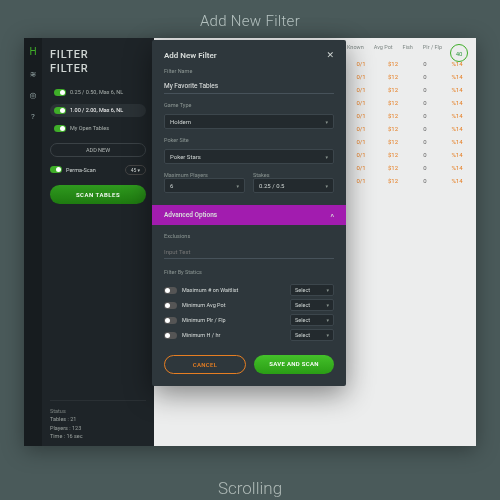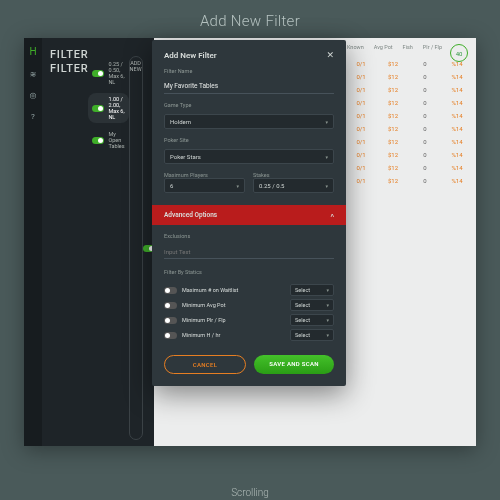--- a/index.html
+++ b/index.html
@@ -4,21 +4,21 @@
 <style>
   * { box-sizing: border-box; margin: 0; padding: 0; font-family: -apple-system, "Segoe UI", Roboto, sans-serif; }
   body { width: 500px; height: 500px; background: #4a5a5a; overflow: hidden; position: relative; }
   .page-title { color: #b8c5c3; font-size: 15px; font-weight: 300; text-align: center; padding: 12px 0 8px; letter-spacing: 0.3px;}
   .app { position: absolute; top: 38px; left: 24px; width: 452px; height: 408px; background: #f0f0f0; box-shadow: 0 4px 20px rgba(0,0,0,.35); display: flex; overflow: hidden; }
   
   .strip { width: 18px; background: #171c1f; display: flex; flex-direction: column; align-items: center; gap: 12px; padding-top: 8px; }
   .strip .logo { width: 12px; height: 12px; color: #3fae29; font-size: 10px; line-height: 12px; text-align:center; }
   .strip .ic { color: #9aa; font-size: 8px; }
   
-  .sidebar { width: 112px; background: #1e2428; color: #cfd5d3; display:flex; flex-direction:row; padding: 10px 8px 6px; position: relative; }
+  .sidebar { width: 112px; background: #1e2428; color: #cfd5d3; display:flex; flex-direction:column; padding: 10px 8px 6px; position: relative; }
   .sidebar h2 { font-size: 11px; font-weight: 500; letter-spacing: .8px; line-height: 1.25;}
   .filters { margin-top: 10px; display:flex; flex-direction:column; gap:5px; }
   .frow { display:flex; align-items:center; gap:4px; font-size: 5.5px; color:#a9b0ad; padding: 3px 4px; border-radius: 8px; }
   .frow.active { background: #2b3236; color:#fff; }
   .tog { width: 12px; height: 7px; background:#3fae29; border-radius: 4px; position:relative; flex:none;}
   .tog::after{content:"";position:absolute;right:1px;top:1px;width:5px;height:5px;background:#fff;border-radius:50%;}
   .tog.off{background:#555}.tog.off::after{left:1px;right:auto}
   .sidebar .addnew { margin-top: 8px; border:1px solid #3b4246; border-radius: 9px; font-size:5.5px; text-align:center; padding:3px 0; color:#aeb4b2;}
   .permarow { display:flex; align-items:center; gap:4px; margin-top:8px; font-size:5.5px;}
   .rangepill{border:1px solid #444;border-radius:7px;font-size:5px;padding:1px 5px;margin-left:auto}
@@ -37,32 +37,32 @@
   .modal { position:absolute; left:152px; top:40px; width:194px; background:#2e373c; color:#d9dedc; border-radius:2px; box-shadow:0 8px 28px rgba(0,0,0,.45); padding:10px 12px 12px; display:flex; flex-direction:column; gap:6px; z-index:5;}
   .mhdr{display:flex;align-items:center;justify-content:space-between;}
   .mhdr h3{font-size:8px;font-weight:600}
   .mhdr .x{font-size:9px;color:#cfd5d3;cursor:pointer}
   .mlbl{font-size:5.5px;color:#8c9693;margin-top:2px}
   .minput{background:transparent;border:none;border-bottom:1px solid #47525a;color:#e8ebe9;font-size:6.5px;padding:2px 0 3px;width:100%}
   .msel{background:#232a2e;border:1px solid #3c464c;border-radius:2px;color:#cfd5d3;font-size:6px;padding:3px 5px;display:flex;justify-content:space-between;align-items:center}
   .msel .chev{font-size:5px;color:#8a9490}
   .row2{display:flex;gap:8px}
   .row2>div{flex:1}
-  .advhdr{background:#b91c1c;margin:6px -12px 0;padding:6px 12px;display:flex;justify-content:space-between;align-items:center;font-size:6.5px;font-weight:600}
+  .advhdr{background:#a21caf;margin:6px -12px 0;padding:6px 12px;display:flex;justify-content:space-between;align-items:center;font-size:6.5px;font-weight:600}
   .advhdr .chev{font-size:6px}
   .excl .minput{font-size:6px}
   .fstat{display:flex;align-items:center;gap:5px;margin-top:3px}
   .fstat .lbl{font-size:5.5px;flex:1}
   .fstat .tog{width:13px;height:7px}
   .fstat .msel{width:44px;padding:2px 4px;font-size:5.5px}
   .mactions{display:flex;gap:8px;margin-top:8px;justify-content:center}
   .btn{border-radius:11px;font-size:6px;font-weight:600;padding:5px 0;text-align:center;flex:1;letter-spacing:.3px}
   .btn.cancel{border:1px solid #e67e22;color:#e67e22;background:transparent}
   .btn.save{background:linear-gradient(#44c12a,#2a9d15);color:#fff}
-  .footer-label{position:absolute;left:0;right:0;bottom:2px;text-align:center;color:#aeb9b6;font-size:10px;font-weight:300}
+  .footer-label{position:absolute;left:0;right:0;bottom:2px;text-align:center;color:#aeb9b6;font-size:17px;font-weight:300}
 </style>
 </head>
 <body>
 
 <div class="page-title">Add New Filter</div>
 
 <div class="app">
 
   <div class="strip">
     <div class="logo">H</div>

